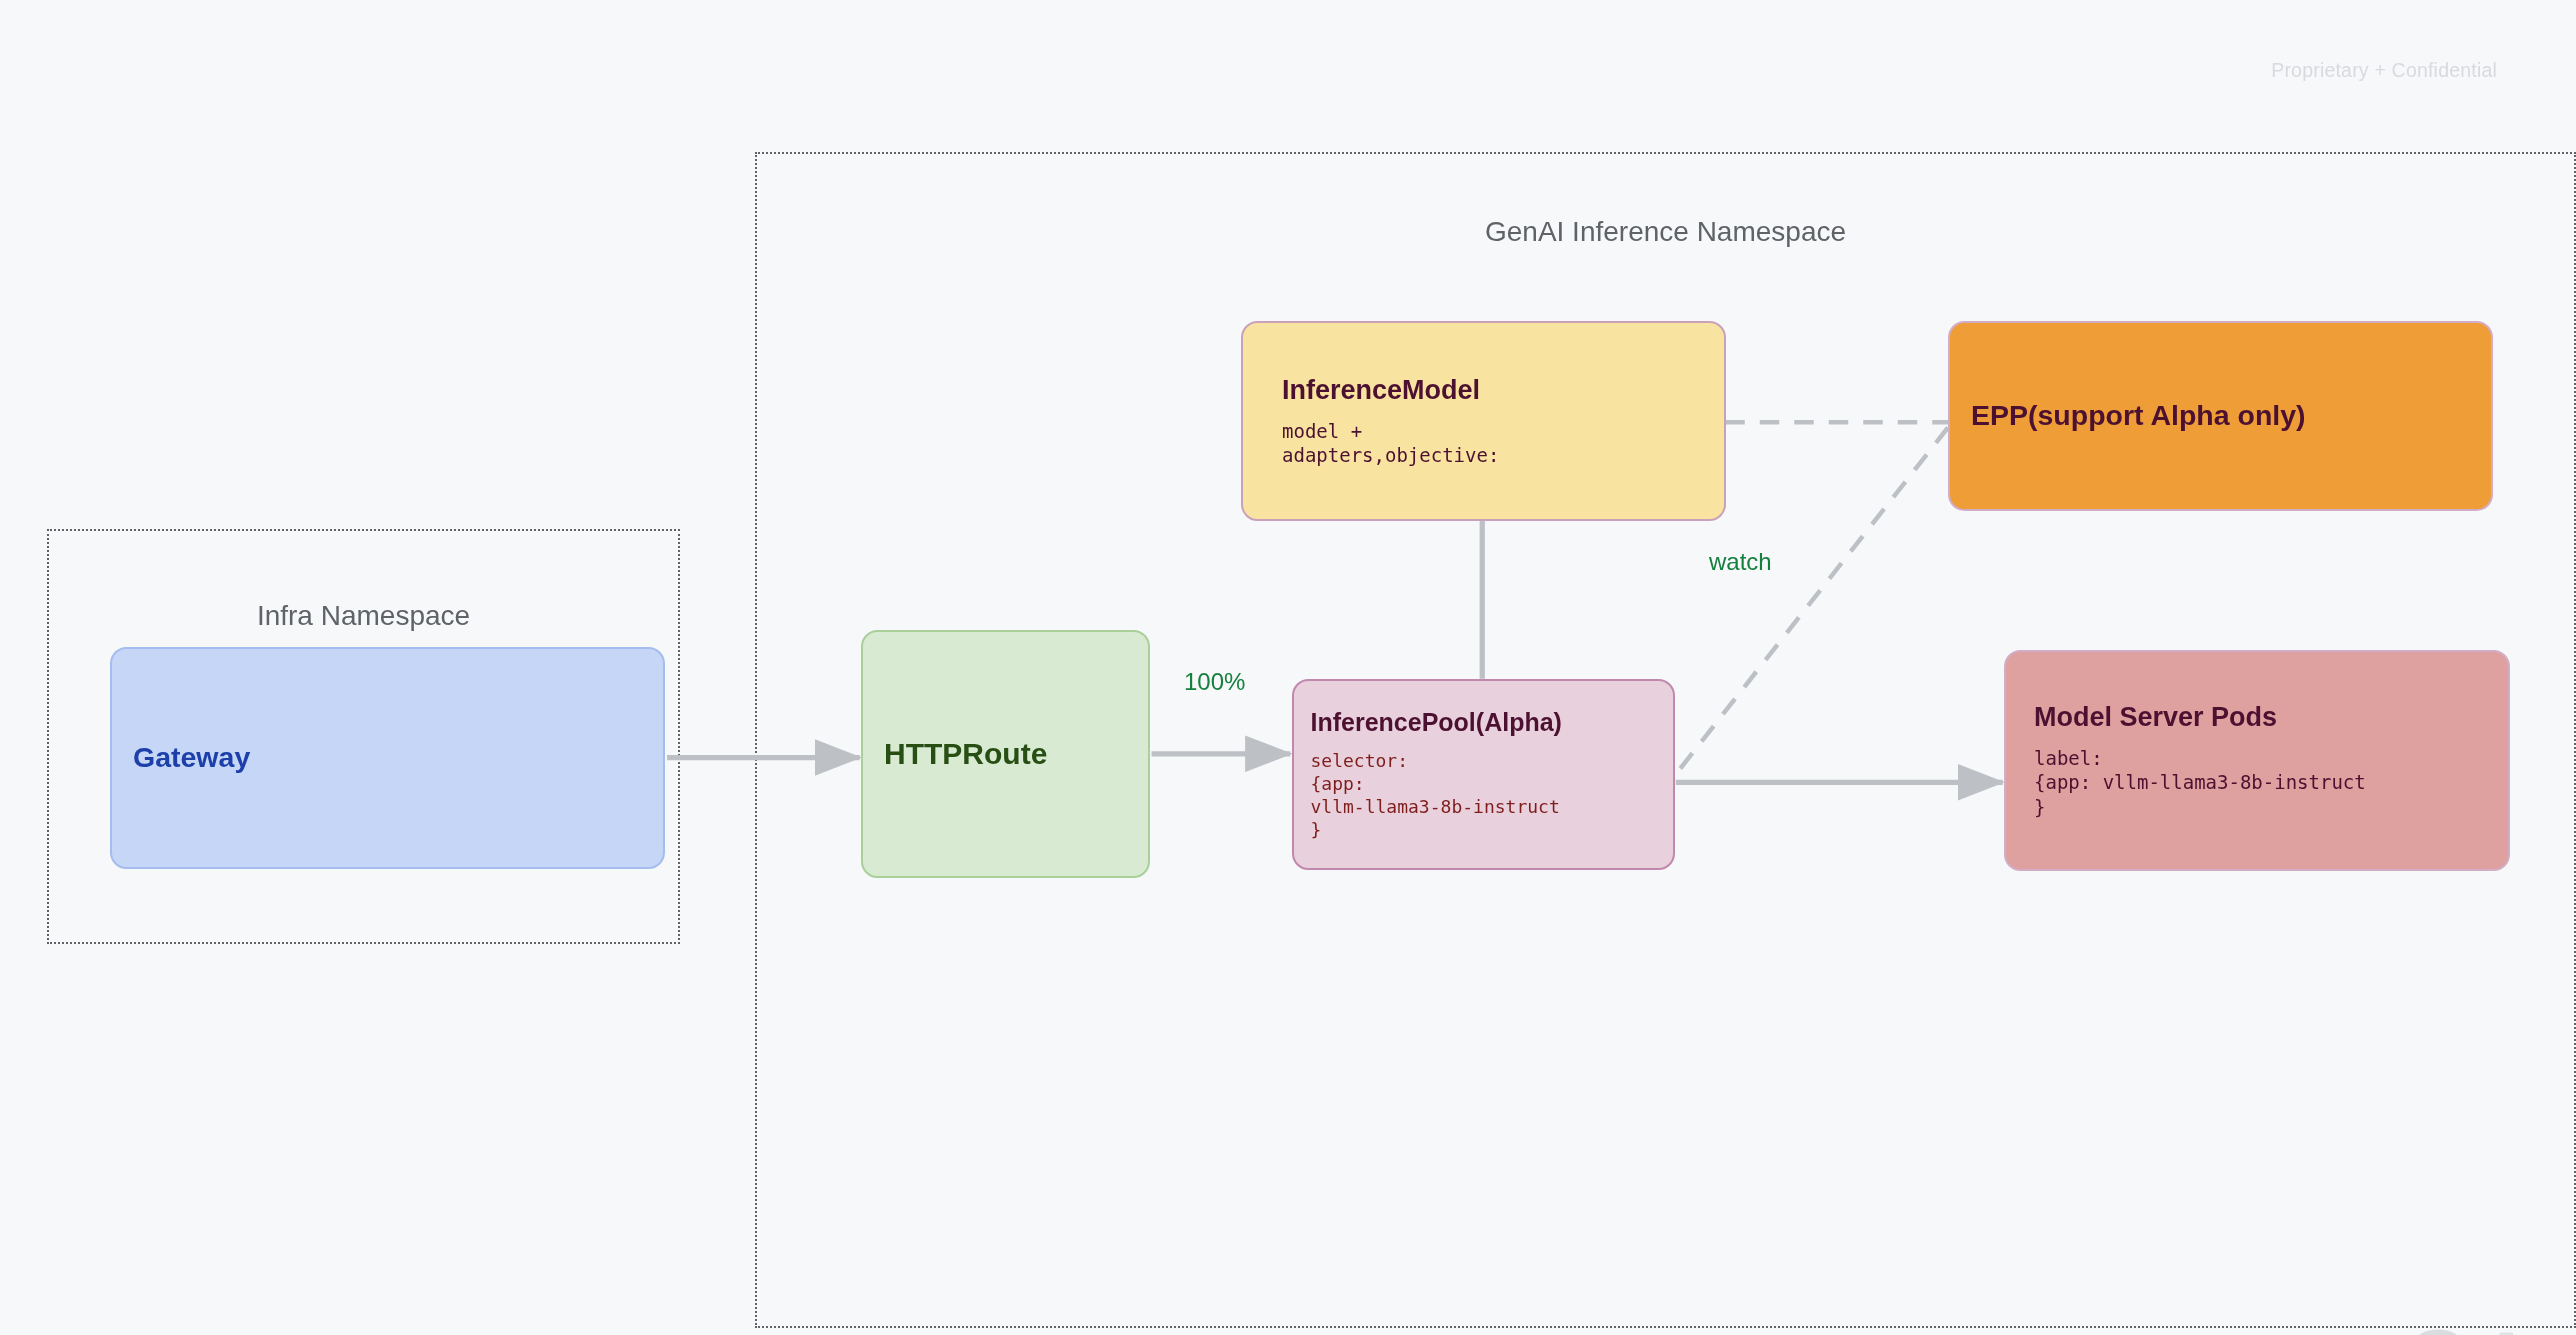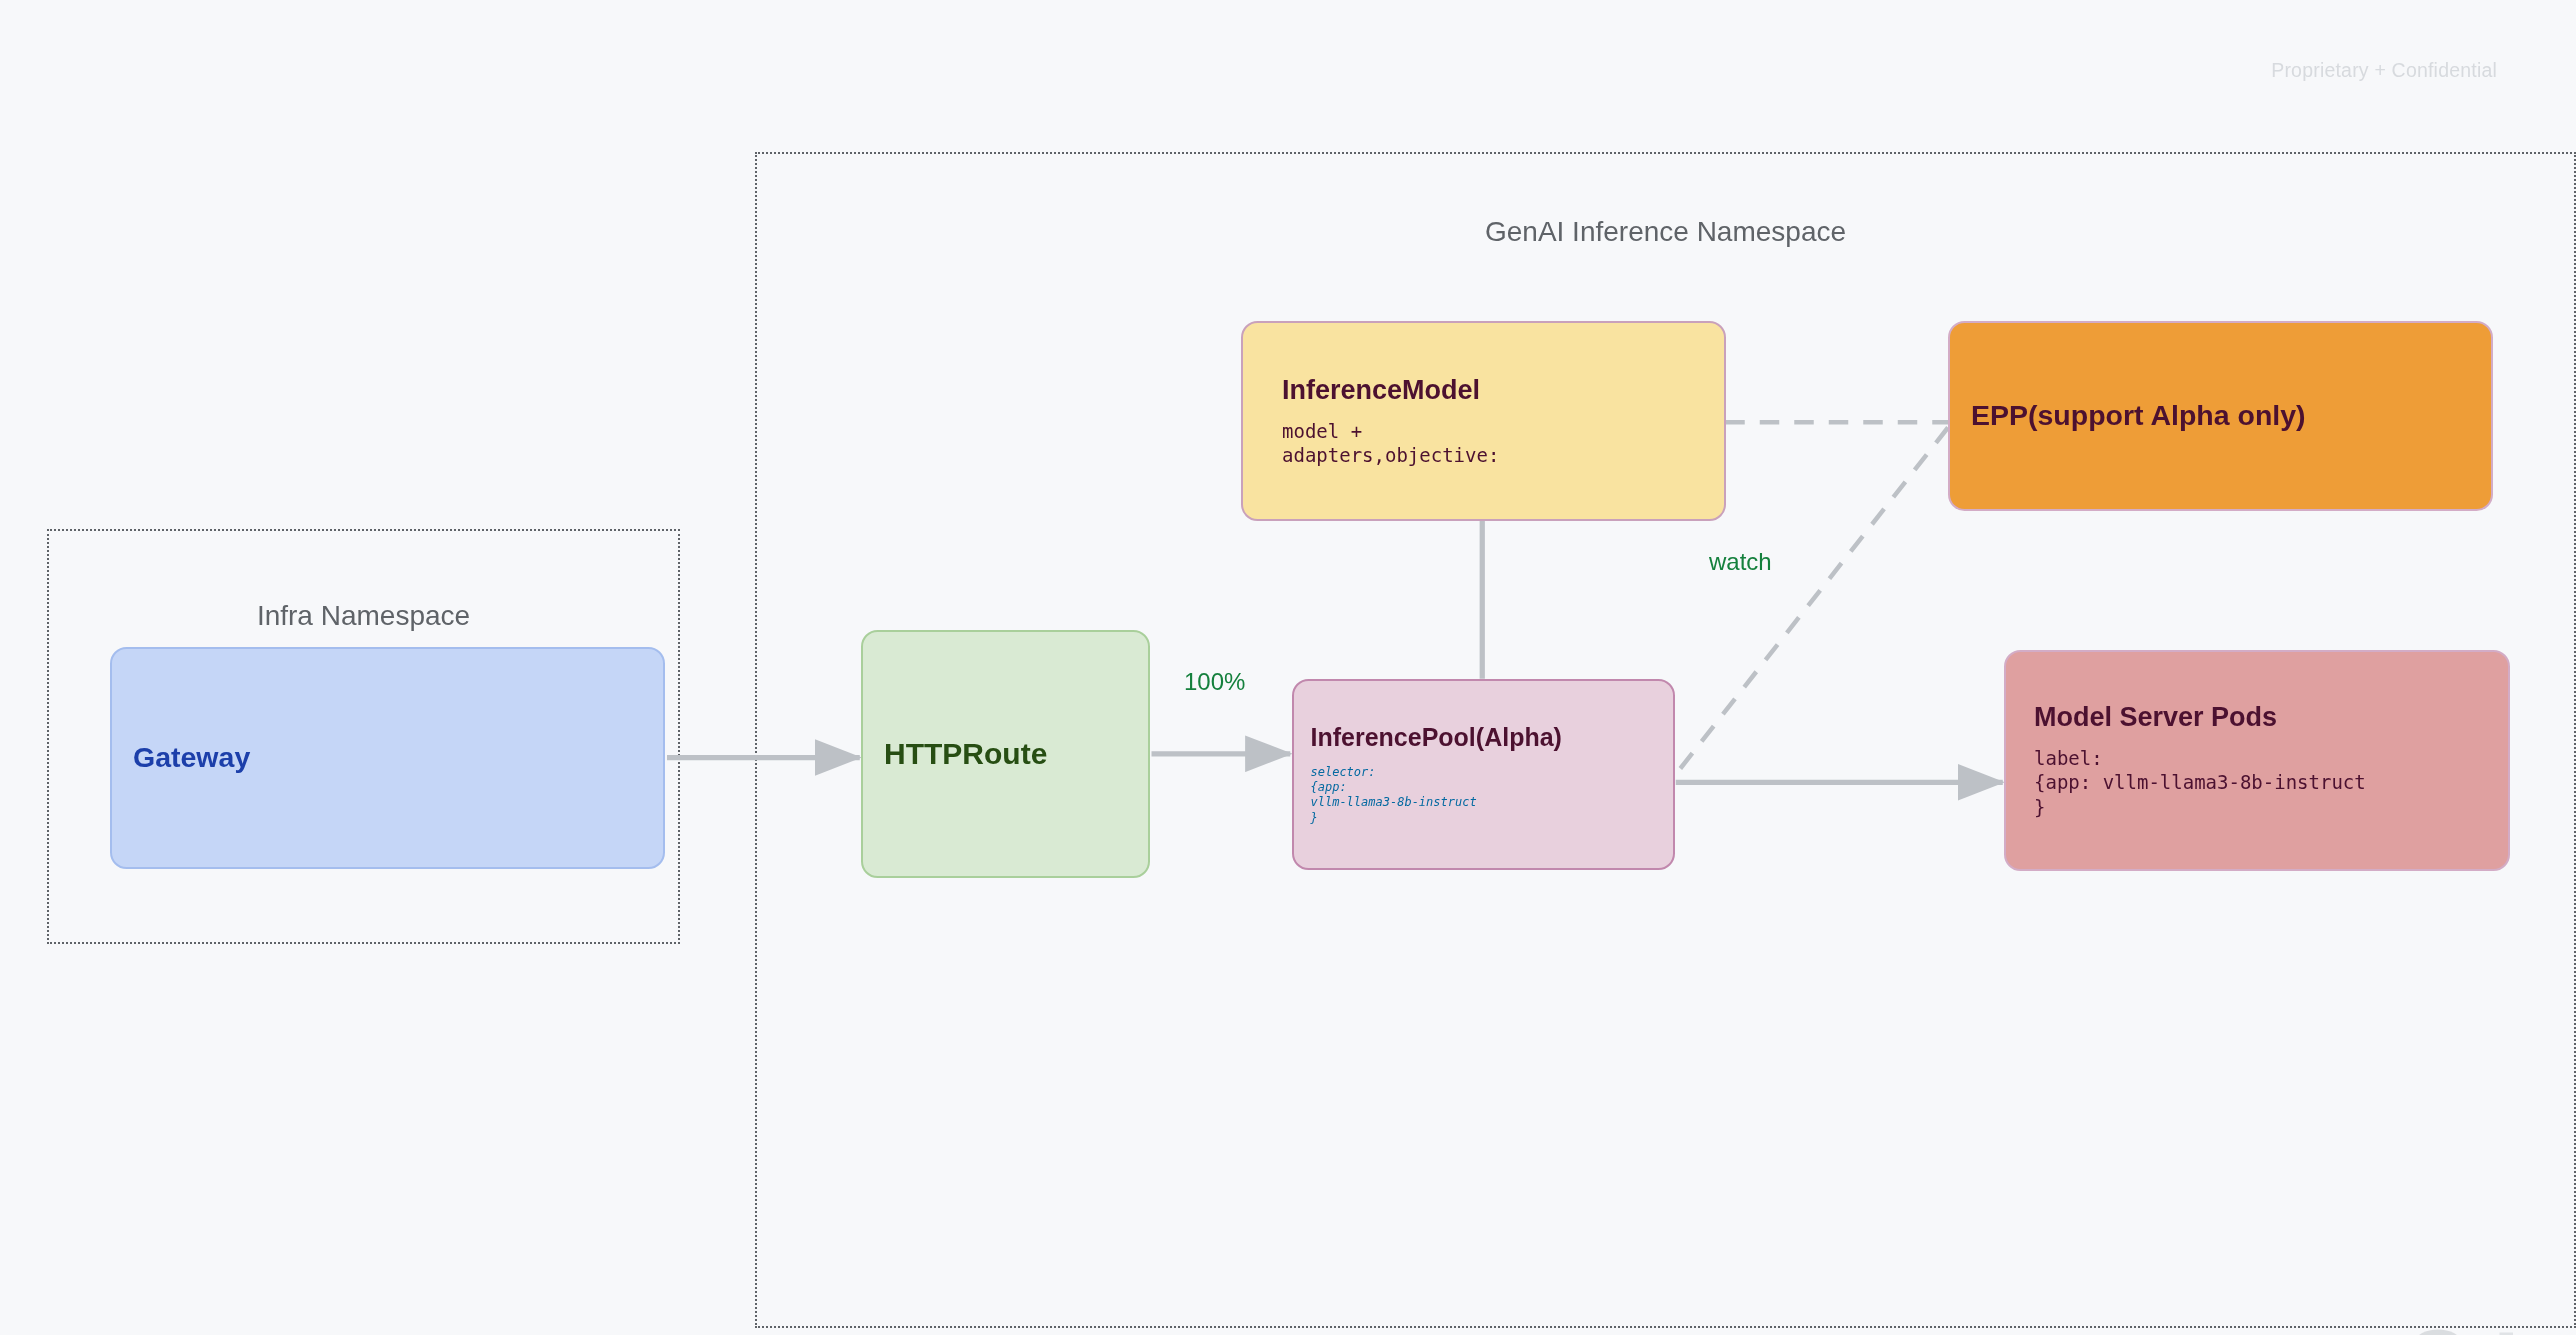--- a/index.html
+++ b/index.html
@@ -124,21 +124,21 @@
   #inferencepool {
     left: 1292px;
     top: 679px;
     width: 383px;
     height: 191px;
     background: #e8d0dd;
     border: 2.3px solid #c188ad;
     padding: 0 16.5px;
   }
   #inferencepool .node-title { color: #4c1130; font-size: 25px; }
-  #inferencepool .node-body  { color: #0369a1; font-size: 12px; font-style: italic; }
+  #inferencepool .node-body  { color: #7f1d1d; font-size: 18px; }
 
   
   #epp {
     left: 1948px;
     top: 321px;
     width: 545px;
     height: 190px;
     background: #ee9d37;
     border: 2.3px solid #d3acc6;
   }

